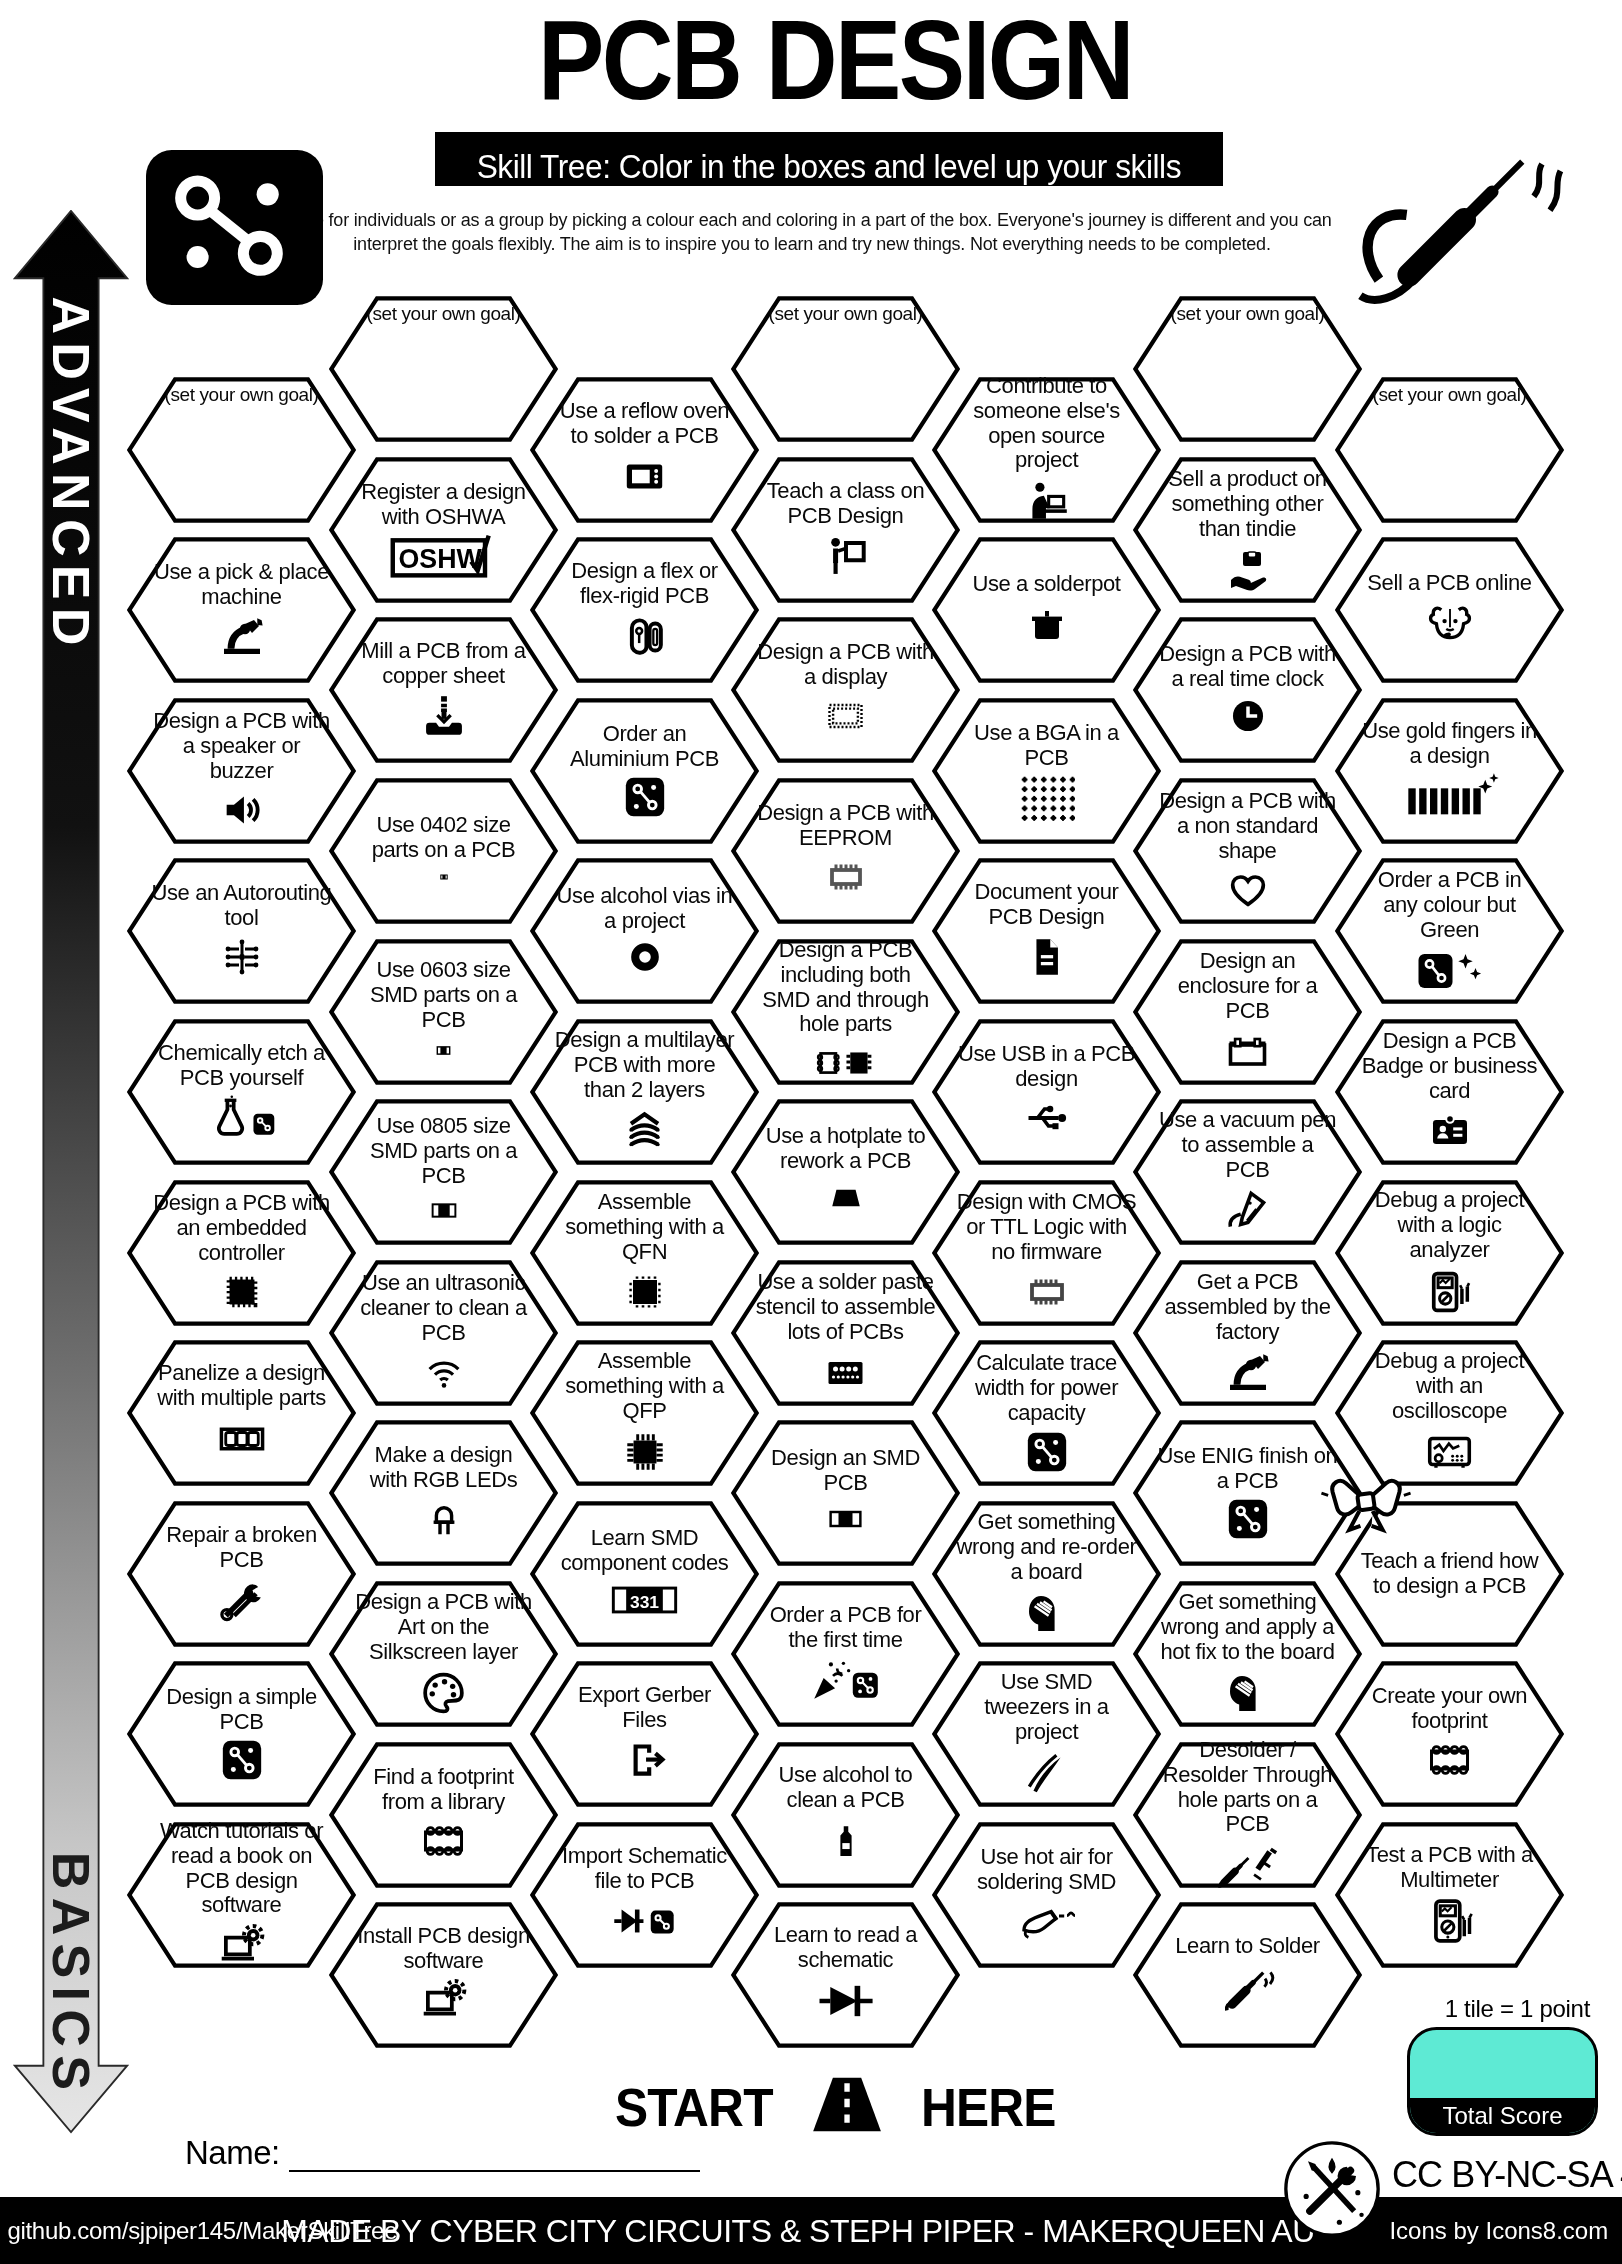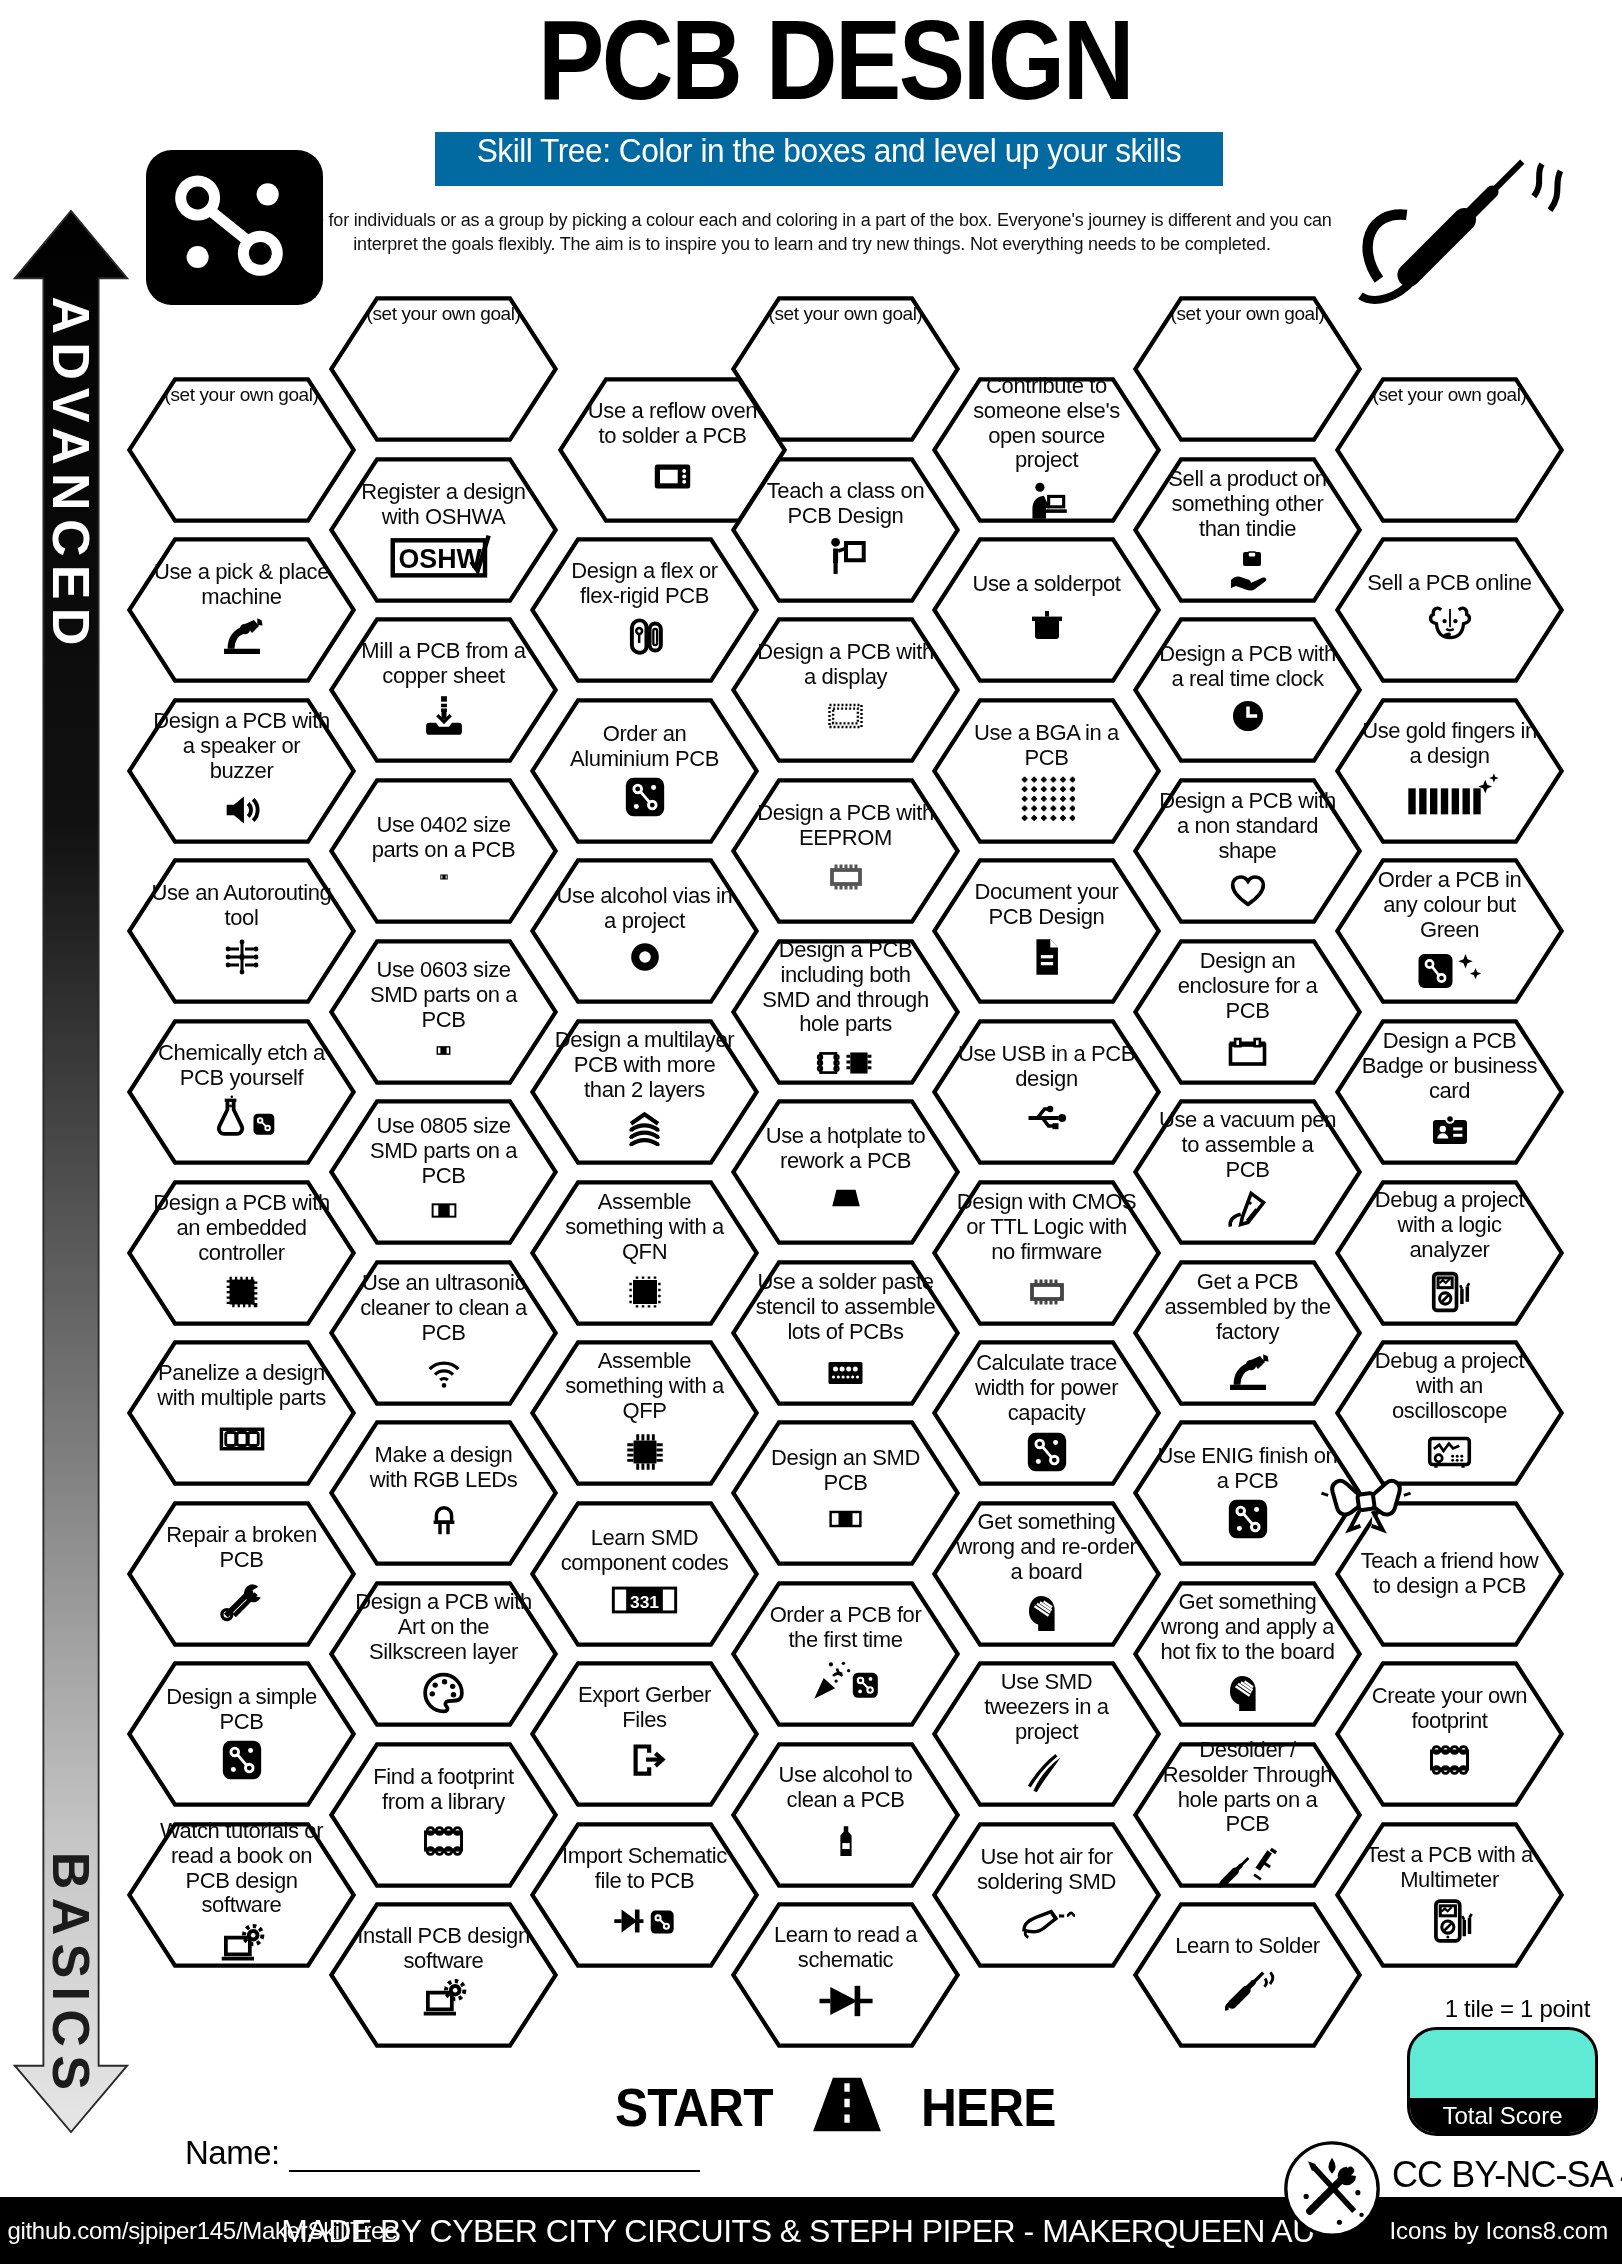--- a/index.html
+++ b/index.html
@@ -2,22 +2,22 @@
 <html style="font-size:14.8px"><head>
 <meta charset="utf-8">
 <style>
   html,body{margin:0;padding:0;background:#fff;}
   body{font-family:"Liberation Sans",sans-serif;color:#000;}
   #page{position:relative;width:1623px;height:2265px;background:#fff;overflow:hidden;}
 
   
   #title{position:absolute;left:835px;top:-5.5px;transform:translateX(-50%) scaleX(.88);
          font-size:113px;font-weight:bold;letter-spacing:-2.8px;white-space:nowrap;}
-  #subtitle-bar{position:absolute;left:435px;top:132px;width:788px;height:54px;background:#0369a1;
-         display:flex;align-items:flex-start;justify-content:center;}
+  #subtitle-bar{position:absolute;left:435px;top:132px;width:788px;height:54px;background:#000000;
+         display:flex;align-items:flex-end;justify-content:center;}
   #subtitle-bar span{color:#fff;font-size:33px;letter-spacing:-0.5px;transform:scaleX(.96);white-space:nowrap;}
   .desc{position:absolute;left:812px;transform:translateX(-50%);font-size:18px;color:#111;
         white-space:nowrap;letter-spacing:-0.2px;}
   #desc1{top:210px;} #desc2{top:234px;}
   #logo{position:absolute;left:146px;top:150px;width:177px;height:155px;}
   #iron-illus{position:absolute;left:1340px;top:127px;width:242px;height:185px;}
 
   
   #axis-arrow{position:absolute;left:13px;top:210px;width:116px;height:1924px;}
   .axis-label{position:absolute;left:71px;transform:translate(-50%,-50%) rotate(90deg);
@@ -447,21 +447,21 @@
             <svg viewBox="0 0 24 24" width="57" height="50">
               <path d="M4.5 8h11.5v8H4.5z" fill="none" stroke="#000" stroke-width="1.8"></path>
               <path d="M2.5 17.2h15.5v1.8H2.5z" fill="#000"></path>
               <circle cx="17.6" cy="6.8" r="3" fill="#000"></circle>
               <circle cx="17.6" cy="6.8" r="4.4" fill="none" stroke="#000" stroke-width="1.9" stroke-dasharray="1.7 1.7"></circle>
               <circle cx="17.6" cy="6.8" r="1.1" fill="#fff"></circle>
             </svg>
           </div>
         </div>
       </div>
-      <div class="hex" style="left: 558px; top: 377px;">
+      <div class="hex" style="left: 530px; top: 377px;">
         <svg class="shape" viewBox="0 0 248 158" preserveAspectRatio="none">
           <polygon points="52,2.5 196,2.5 245.5,79 196,155.5 52,155.5 2.5,79" fill="#fff" stroke="#000" stroke-width="4.5"></polygon>
         </svg>
         <div class="content">
           <div class="label">Use a reflow oven to solder a PCB</div>
           <div class="icn">
             <svg viewBox="0 0 24 24" width="57" height="50">
               <rect x="3.5" y="6.5" width="17" height="11.5" rx="1.2" fill="#000"></rect>
               <rect x="6" y="9" width="8.5" height="6.5" fill="#fff"></rect>
               <circle cx="17.6" cy="9.6" r=".95" fill="#fff"></circle>

